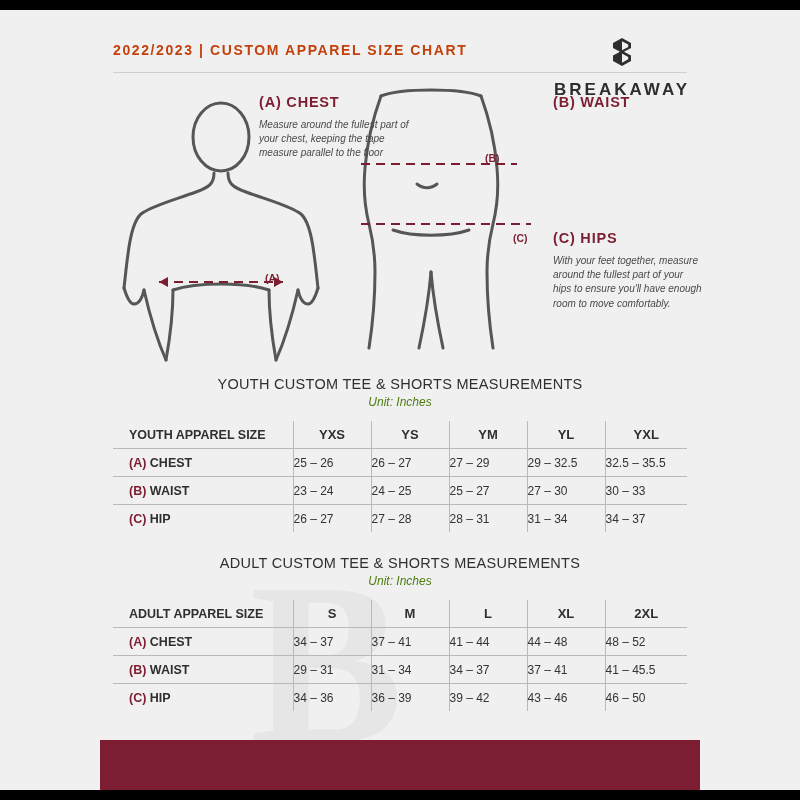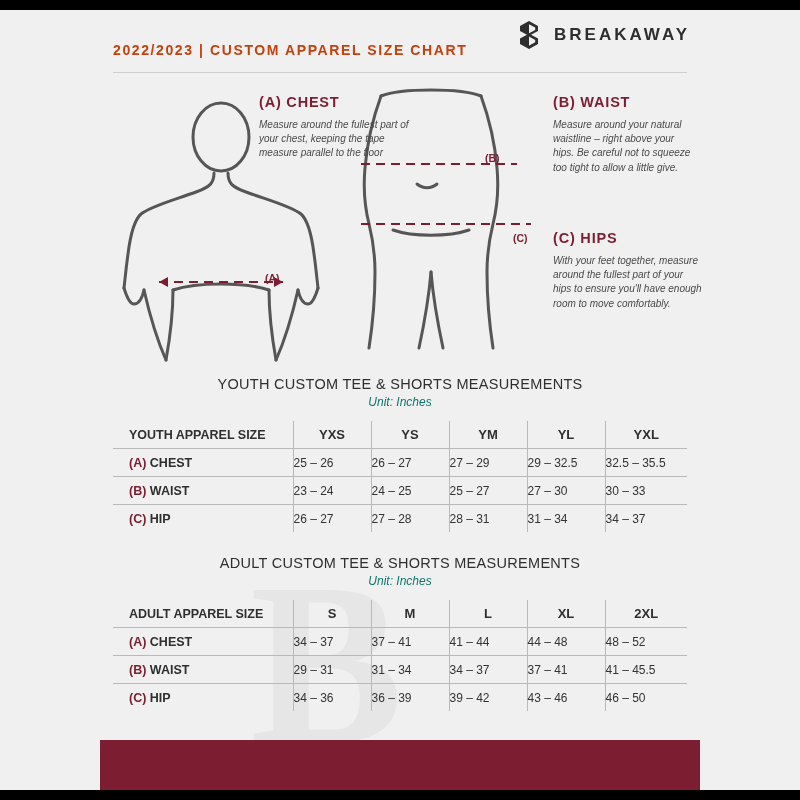--- a/index.html
+++ b/index.html
@@ -45,24 +45,25 @@
     left: 113px;
     top: 32px;
     font-size: 14px;
     font-weight: bold;
     letter-spacing: 1.6px;
     color: #c2410c;
   }
   .brand {
     position: absolute;
     right: 110px;
-    top: 11px;
+    top: 28px;
     display: flex;
     align-items: center;
     gap: 14px;
+    flex-direction: column;
   }
   .brand-mark {
     width: 22px;
     height: 28px;
     position: relative;
   }
   .brand-name {
     font-size: 17px;
     font-weight: bold;
     letter-spacing: 3px;
@@ -116,21 +117,21 @@
     text-align: center;
     font-size: 14.5px;
     font-weight: normal;
     color: #2f2f2f;
     letter-spacing: 0.3px;
   }
   .sec-unit {
     text-align: center;
     font-size: 12px;
     font-style: italic;
-    color: #0f766e;
+    color: #4d7c0f;
     margin-top: 3px;
   }
   table {
     border-collapse: collapse;
     width: 574px;
     margin-top: 12px;
     table-layout: fixed;
   }
   th, td {
     border: 1px solid #b9b9b9;
@@ -231,21 +232,20 @@
     <span class="meas-label" style="left:152px; top:190px;">(A)</span>
     <span class="meas-label" style="left:372px; top:70px;">(B)</span>
     <span class="meas-label" style="left:400px; top:150px;">(C)</span>
 
     <div class="callout-a">
       <div class="callout-title">(A) CHEST</div>
       <div class="callout-body">Measure around the fullest part of your chest, keeping the tape measure parallel to the floor</div>
     </div>
     <div class="callout-b">
       <div class="callout-title">(B) WAIST</div>
-      <div class="callout-body">Measure around your natural waistline – right above your hips. Be careful not to squeeze too tight to allow a little give.</div>
     </div>
     <div class="callout-c">
       <div class="callout-title">(C) HIPS</div>
       <div class="callout-body">With your feet together, measure around the fullest part of your hips to ensure you'll have enough room to move comfortably.</div>
     </div>
   </div>
 
   <div class="section" style="top:366px;">
     <div class="sec-title">YOUTH CUSTOM TEE &amp; SHORTS MEASUREMENTS</div>
     <div class="sec-unit">Unit: Inches</div>

